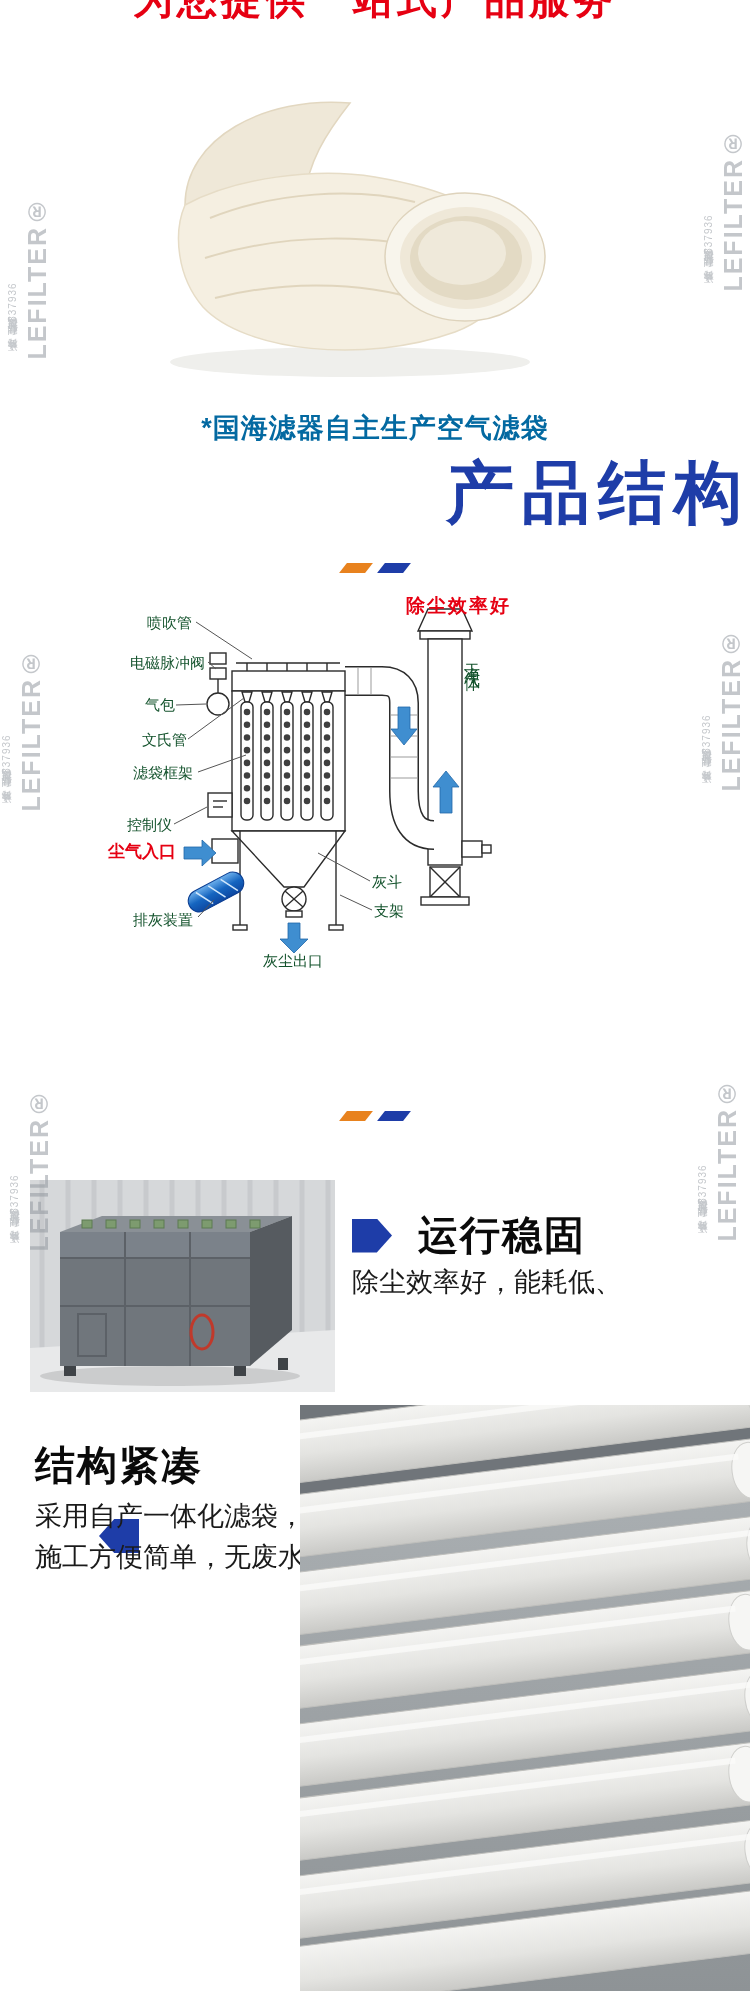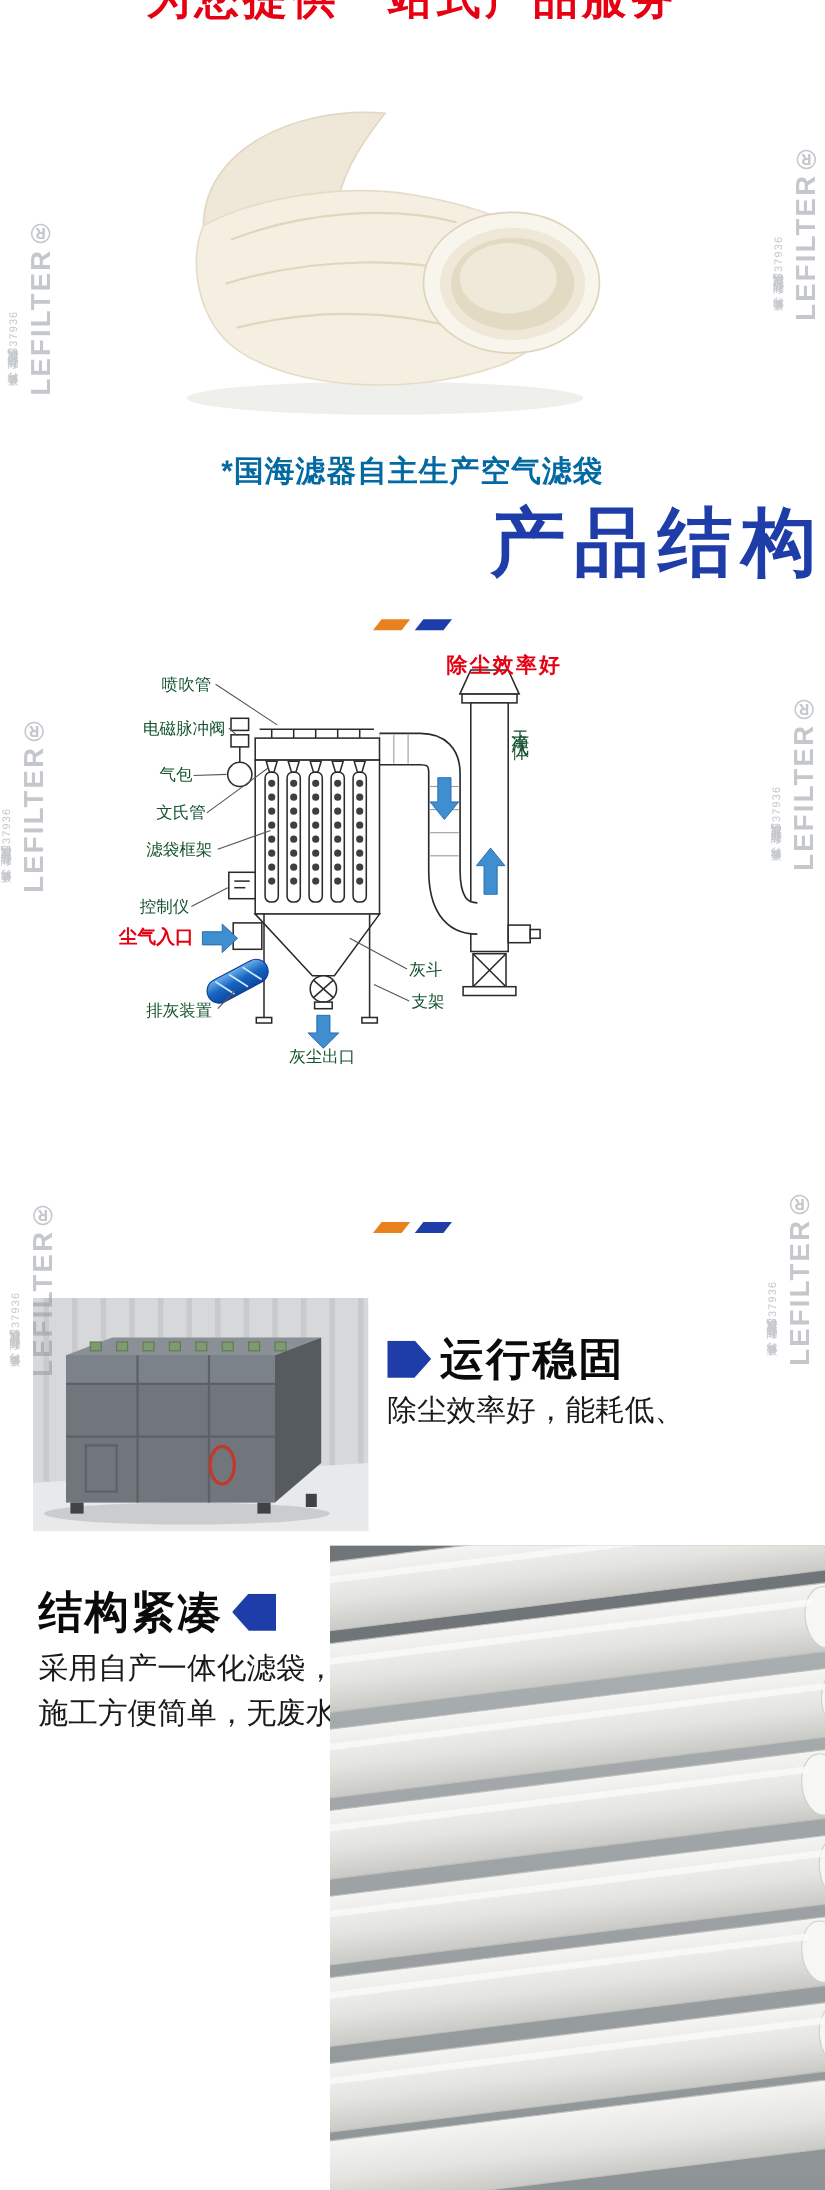--- a/index.html
+++ b/index.html
@@ -30,23 +30,23 @@
   
   .diagram{position:absolute;left:0;top:595px;width:750px;height:400px;}
   .diagram svg{position:absolute;left:0;top:0;}
   .dlabel{position:absolute;font-size:15px;color:#14532d;white-space:nowrap;line-height:17px;}
   .dlabel.red{color:#e60012;font-weight:700;font-size:17px;}
   .dlabel.big-red{color:#e60012;font-weight:800;font-size:19px;letter-spacing:2px;}
   .dlabel.vertical{writing-mode:vertical-rl;letter-spacing:4px;font-size:16px;}
 
   
   .detail-photo1{position:absolute;left:30px;top:1180px;width:305px;height:212px;}
-  .d-head{position:absolute;display:flex;align-items:center;gap:8px;}
+  .d-head{position:absolute;display:flex;align-items:center;gap:26px;}
   #d1-head{left:352px;top:1208px;}
-  #d2-head{left:35px;top:1438px;}
+  #d2-head{left:35px;top:1438px;flex-direction:column;}
   .d-head h2{margin:0;font-size:40px;font-weight:800;color:#0a0a0a;letter-spacing:2px;}
   .flag{display:inline-block;width:40px;height:34px;background:#1e3da8;}
   .flag.right{clip-path:polygon(0 0,62% 0,100% 50%,62% 100%,0 100%);}
   .flag.left{clip-path:polygon(100% 0,38% 0,0 50%,38% 100%,100% 100%);}
   .d-text{position:absolute;font-size:27px;line-height:41px;color:#1a1a1a;}
   #d1-text{left:352px;top:1262px;}
   #d2-text{left:35px;top:1496px;text-align:right;}
   .photo-bags{position:absolute;left:300px;top:1405px;width:450px;height:586px;}
 
   

